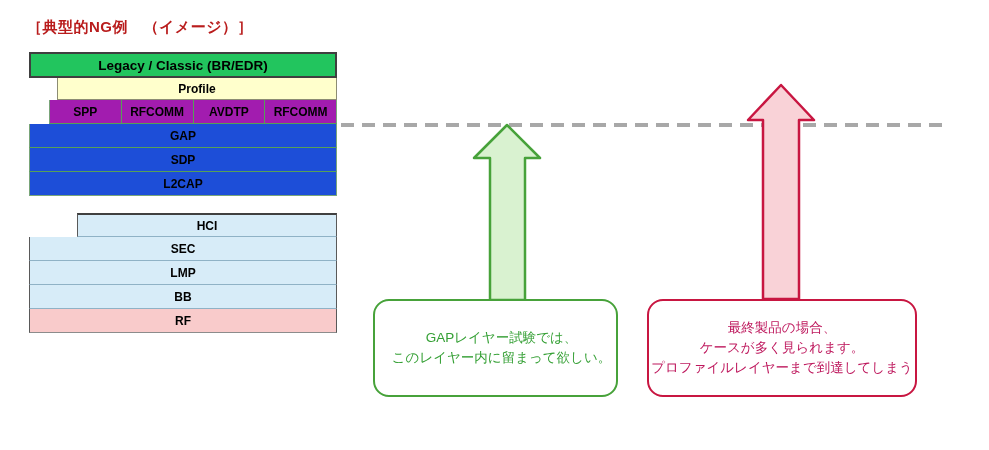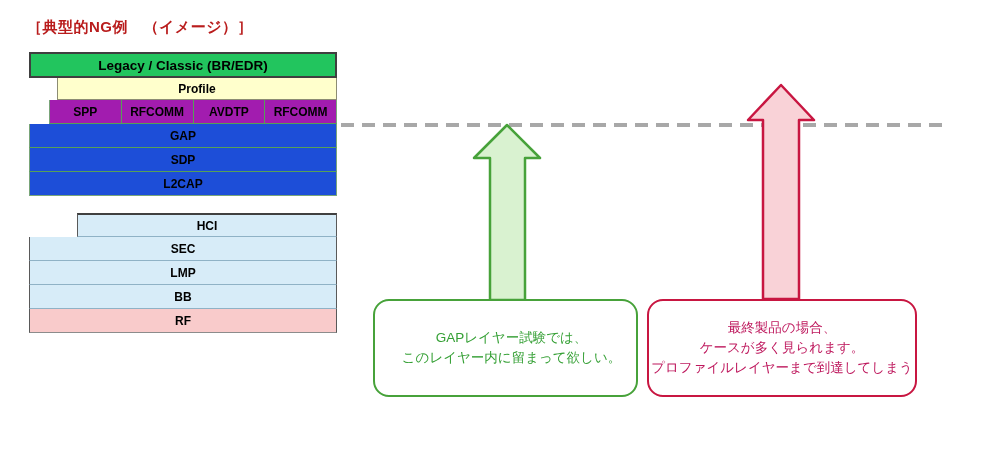--- a/index.html
+++ b/index.html
@@ -70,21 +70,21 @@
   .arrow-green { left:469px; top:122px; }
   .arrow-red   { left:743px; top:82px; }
   
   .callout {
     position:absolute; top:299px; height:98px; background:#ffffff;
     border-radius:16px; display:flex; flex-direction:column;
     align-items:center; justify-content:center;
     font-size:13.5px; line-height:20px; text-align:center;
   }
   .callout-green {
-    left:373px; width:265px; border:2.5px solid #47A23A; color:#35A035;padding-left:12px;
+    left:373px; width:245px; border:2.5px solid #47A23A; color:#35A035;padding-left:12px;
   }
   .callout-red {
     left:647px; width:270px; border:2.5px solid #C81641; color:#be185d;
   }
 </style>
 </head>
 <body>
 
 <div class="canvas">
 

